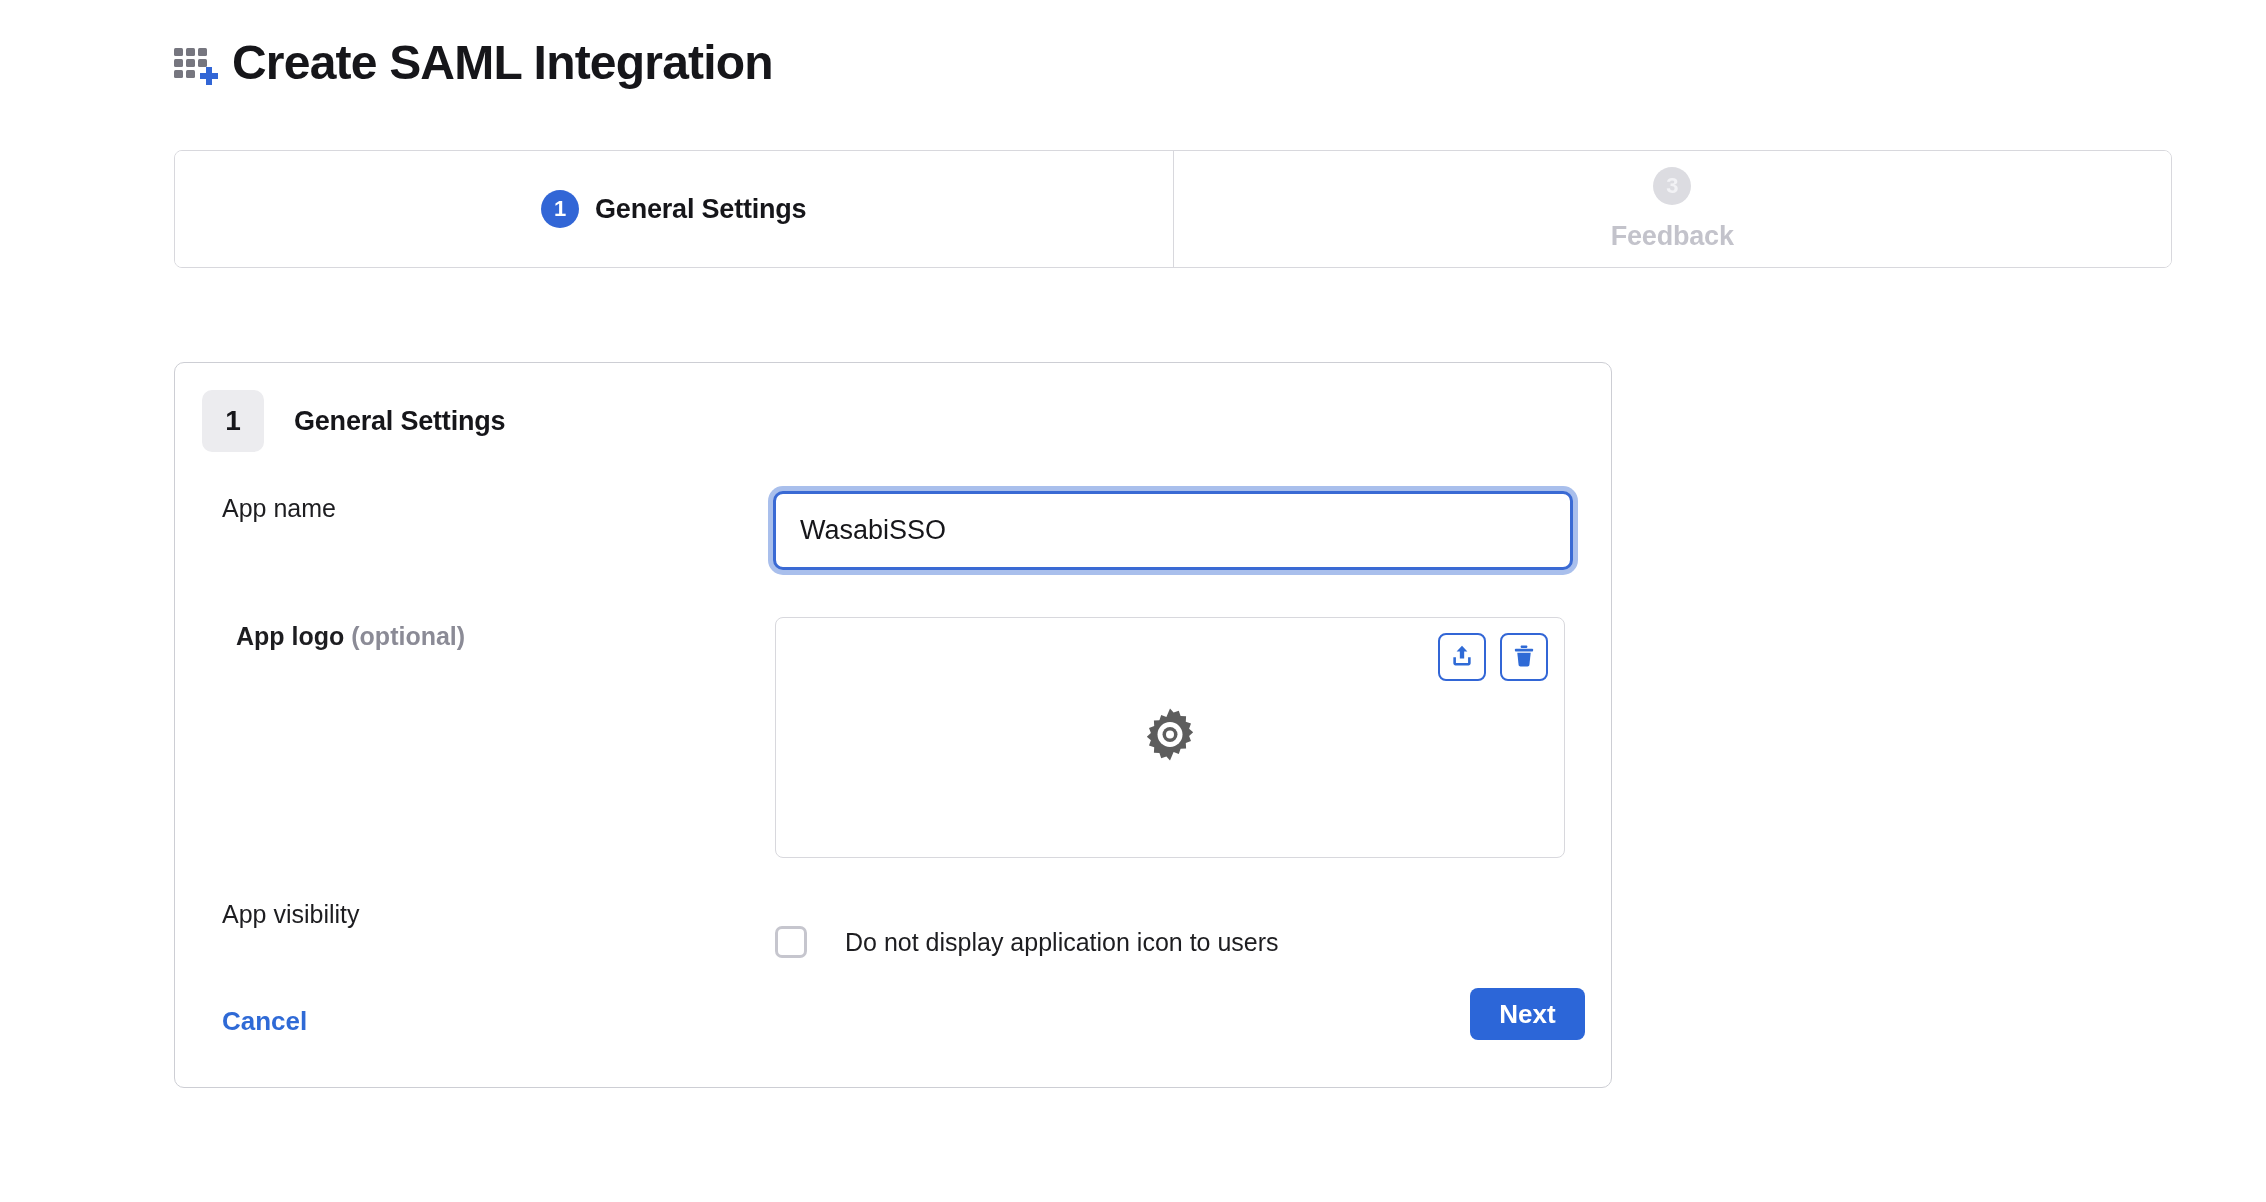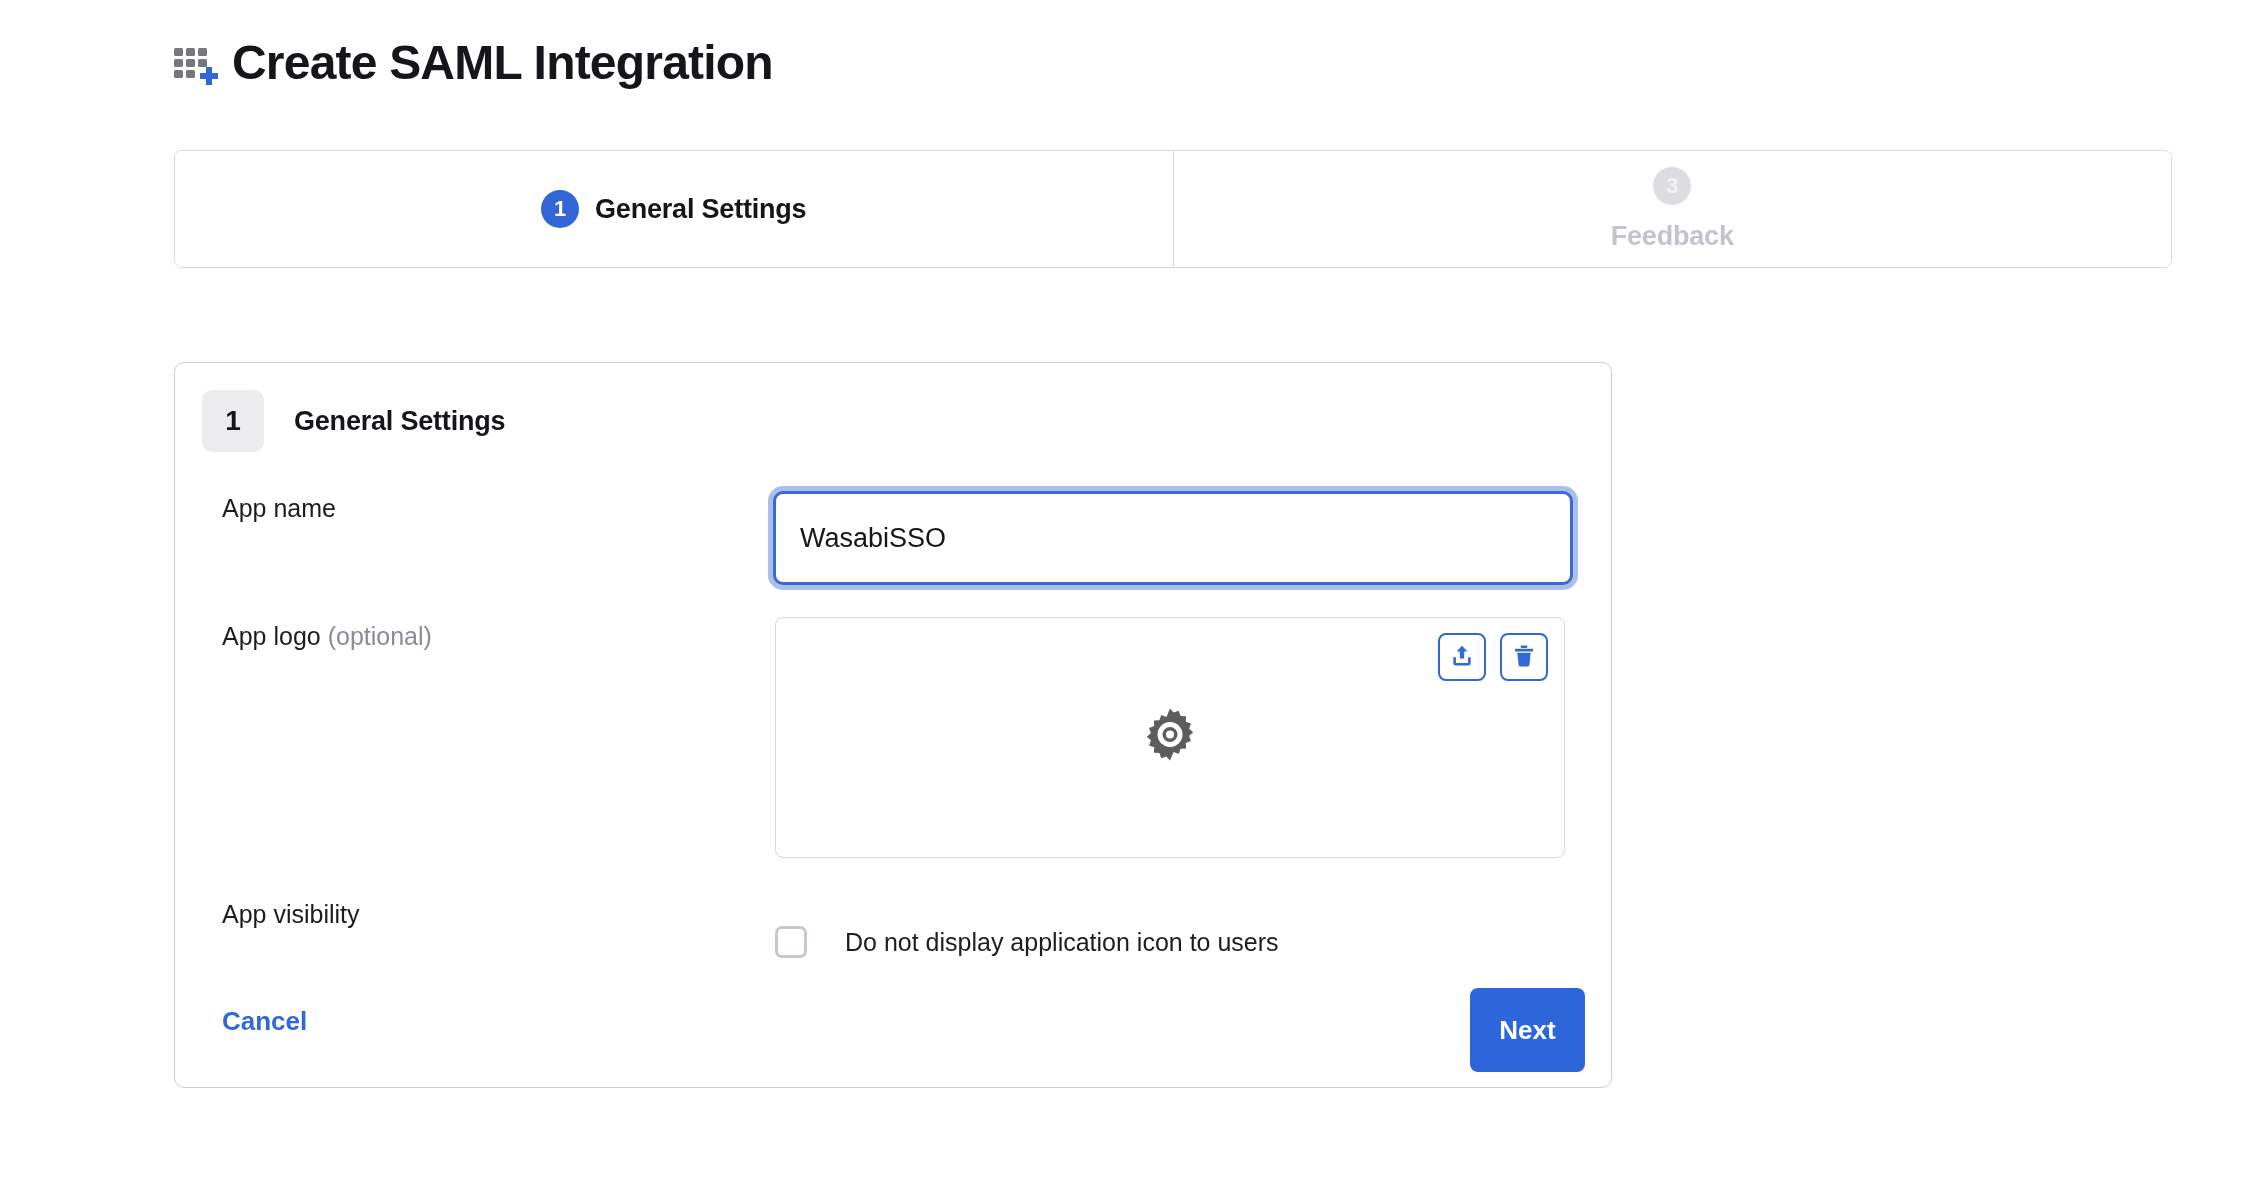--- a/index.html
+++ b/index.html
@@ -144,21 +144,21 @@
     white-space: nowrap;
   }
   .field-label .optional { color: #8b8b96; }
 
   
   .input-wrap {
     position: absolute;
     left: 773px;
     top: 491px;
     width: 800px;
-    height: 94px;
+    height: 79px;
     box-sizing: border-box;
     border-radius: 10px;
     background: #ffffff;
     border: 3px solid #3a6ad4;
     box-shadow: 0 0 0 5px #a9bfec;
   }
   .text-input {
     width: 100%;
     height: 100%;
     box-sizing: border-box;
@@ -247,21 +247,21 @@
     font-weight: bold;
     color: #2f6ad6;
     text-decoration: none;
     cursor: pointer;
   }
   .next-btn {
     position: absolute;
     left: 1470px;
     top: 988px;
     width: 115px;
-    height: 84px;
+    height: 52px;
     border: none;
     border-radius: 8px;
     background: #2c66d8;
     color: #ffffff;
     font-family: "Liberation Sans", sans-serif;
     font-size: 26px;
     font-weight: bold;
     cursor: pointer;
   }
 </style>
@@ -303,21 +303,21 @@
       <span class="card-badge">1</span>
       <span class="card-title">General Settings</span>
     </div>
   </div>
 
   <label class="field-label" style="left:222px; top:494px;">App name</label>
   <div class="input-wrap">
     <input class="text-input" type="text" value="WasabiSSO" placeholder="" style="">
   </div>
 
-  <div class="field-label" style="left:222px; top:622px;">
+  <div class="field-label" style="left:236px; top:622px;font-weight:bold;">
     <span>App logo</span>
     <span class="optional">(optional)</span>
   </div>
 
   <div class="dropzone">
     <div class="dz-center">
       <span>
         <svg width="62" height="62" viewBox="0 0 62 62" aria-hidden="true">
           <g fill="#5d5d5d">
             <path d="M31 3.5l3.6 4.1 5.2-1.9 1.8 5.2 5.5.3-.3 5.5 5.2 1.8-1.9 5.2 4.1 3.6-4.1 3.6 1.9 5.2-5.2 1.8.3 5.5-5.5.3-1.8 5.2-5.2-1.9L31 55.5l-3.6-4.1-5.2 1.9-1.8-5.2-5.5-.3.3-5.5-5.2-1.8 1.9-5.2-4.1-3.6 4.1-3.6-1.9-5.2 5.2-1.8-.3-5.5 5.5-.3 1.8-5.2 5.2 1.9z"></path>

